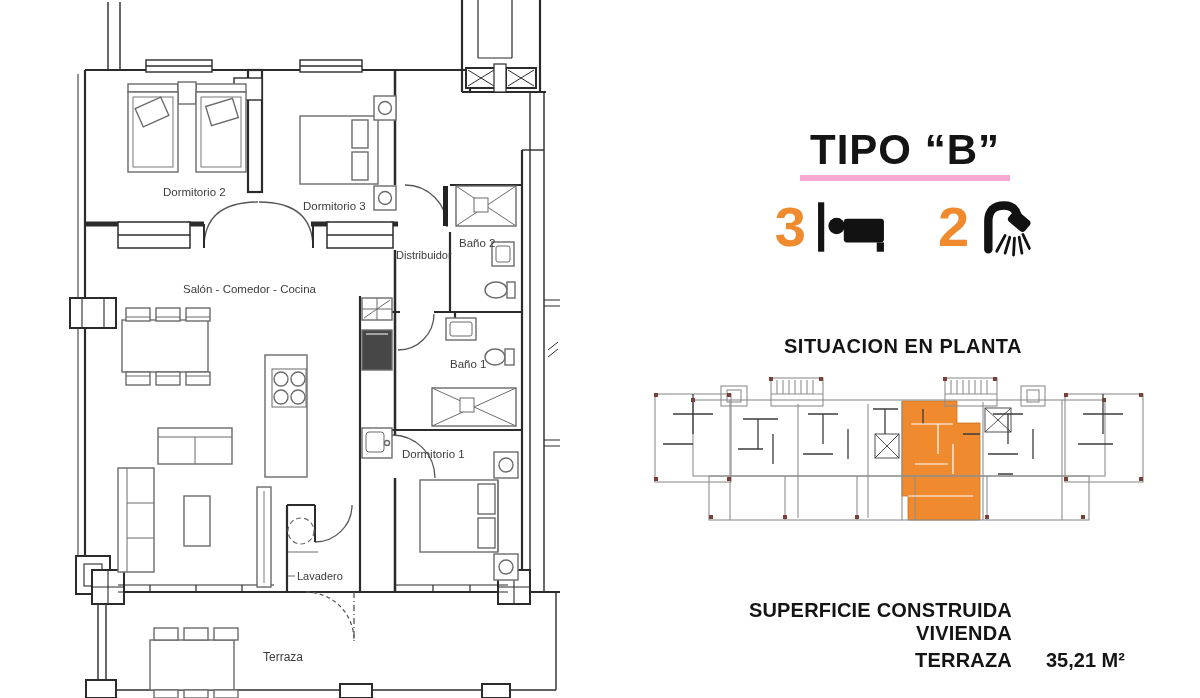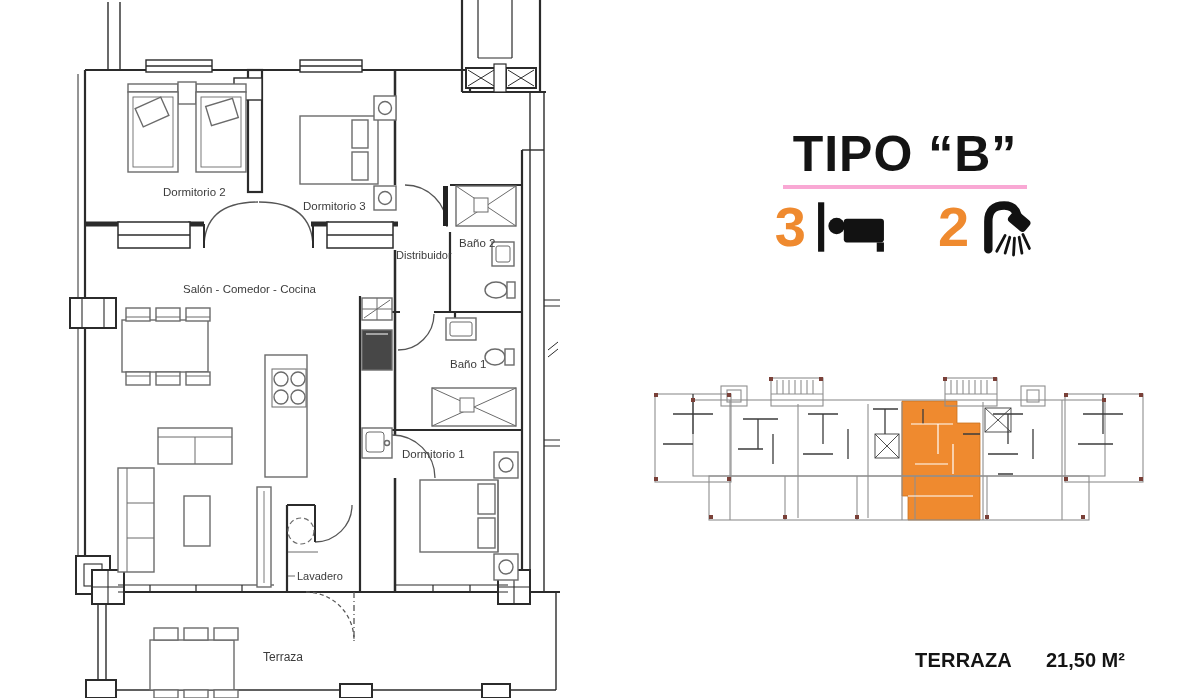--- a/index.html
+++ b/index.html
@@ -1,22 +1,22 @@
 <!DOCTYPE html>
 <html style="--accent: #EF8A2F; --ink: #141414; --wall: #2b2b2b; --soft: #6b6b6b; --label: #3b3b3b; --site: #8f8f8f; --sitedark: #3c3c3c; --dot: #7a4038;"><head>
 <meta charset="utf-8">
 <style>
   html,body{margin:0;padding:0;background:#ffffff;}
   #stage{position:relative;width:1200px;height:698px;background:#fff;overflow:hidden;
          font-family:"Liberation Sans", sans-serif;color:var(--ink,#141414);}
   svg text{font-family:"Liberation Sans", sans-serif;}
   .abs{position:absolute;}
   #title{left:703px;top:126px;width:404px;text-align:center;}
-  #title span{display:inline-block;font-size:50px;font-weight:bold;letter-spacing:1px;
-              border-bottom:4px solid #f9a8d4;padding:0 10px 1px 10px;line-height:1.15;}
+  #title span{display:inline-block;font-size:42px;font-weight:bold;letter-spacing:1px;
+              border-bottom:6px solid #f9a8d4;padding:0 10px 1px 10px;line-height:1.15;}
   #features{left:703px;top:196px;width:404px;display:flex;justify-content:center;align-items:center;}
   .feat{display:flex;align-items:center;gap:10px;}
   .feat + .feat{margin-left:52px;}
   .feat .num{font-size:56px;font-weight:bold;color:var(--accent,#EF8A2F);line-height:1;}
   #situ-heading{left:653px;top:335px;width:500px;text-align:center;font-size:20px;font-weight:bold;letter-spacing:.5px;}
   .surf-label{left:653px;width:359px;text-align:right;font-size:20px;font-weight:bold;letter-spacing:.2px;}
   .surf-value{left:1046px;width:150px;text-align:left;font-size:20px;font-weight:bold;}
   #surf-row1-label,#surf-row1-value{top:599px;}
   #surf-row2-label,#surf-row2-value{top:649px;}
 </style>
@@ -251,20 +251,21 @@
           <line x1="28" y1="41" x2="19" y2="58"></line>
           <line x1="33" y1="43" x2="28" y2="60"></line>
           <line x1="38" y1="44" x2="37" y2="62"></line>
           <line x1="43" y1="43" x2="46" y2="60"></line>
           <line x1="47" y1="40" x2="54" y2="55"></line>
         </g>
       </svg>
     </div>
   </div>
 
+  <div class="abs" id="situ-heading">SITUACION EN PLANTA</div>
 
   <svg class="abs" style="left:653px;top:374px;" width="492" height="160" viewBox="0 0 492 160">
 
     <polygon points="249,27 304,27 304,49 327,49 327,146 255,146 255,122 249,122" style="fill:var(--accent)" stroke="#c9711f" stroke-width="0.8"></polygon>
 
     <g fill="none" stroke="var(--site)" stroke-width="1.1">
       <rect x="40" y="26" width="412" height="76"></rect>
       <rect x="2" y="20" width="76" height="88"></rect>
       <rect x="412" y="20" width="78" height="88"></rect>
       <rect x="56" y="102" width="380" height="44"></rect>
@@ -315,16 +316,17 @@
       <rect x="290" y="3" width="4" height="4"></rect>
         <rect x="340" y="3" width="4" height="4"></rect>
       <rect x="56" y="141" width="4" height="4"></rect>
         <rect x="130" y="141" width="4" height="4"></rect>
       <rect x="202" y="141" width="4" height="4"></rect>
         <rect x="332" y="141" width="4" height="4"></rect>
       <rect x="428" y="141" width="4" height="4"></rect>
     </g>
   </svg>
 
+  <div class="abs surf-label" id="surf-row1-label">SUPERFICIE CONSTRUIDA VIVIENDA</div>
   <div class="abs surf-label" id="surf-row2-label">TERRAZA</div>
-  <div class="abs surf-value" id="surf-row2-value">21,50 M²</div>
+  <div class="abs surf-value" id="surf-row2-value">35,21 M²</div>
 
 </div>
 
 </body></html>

